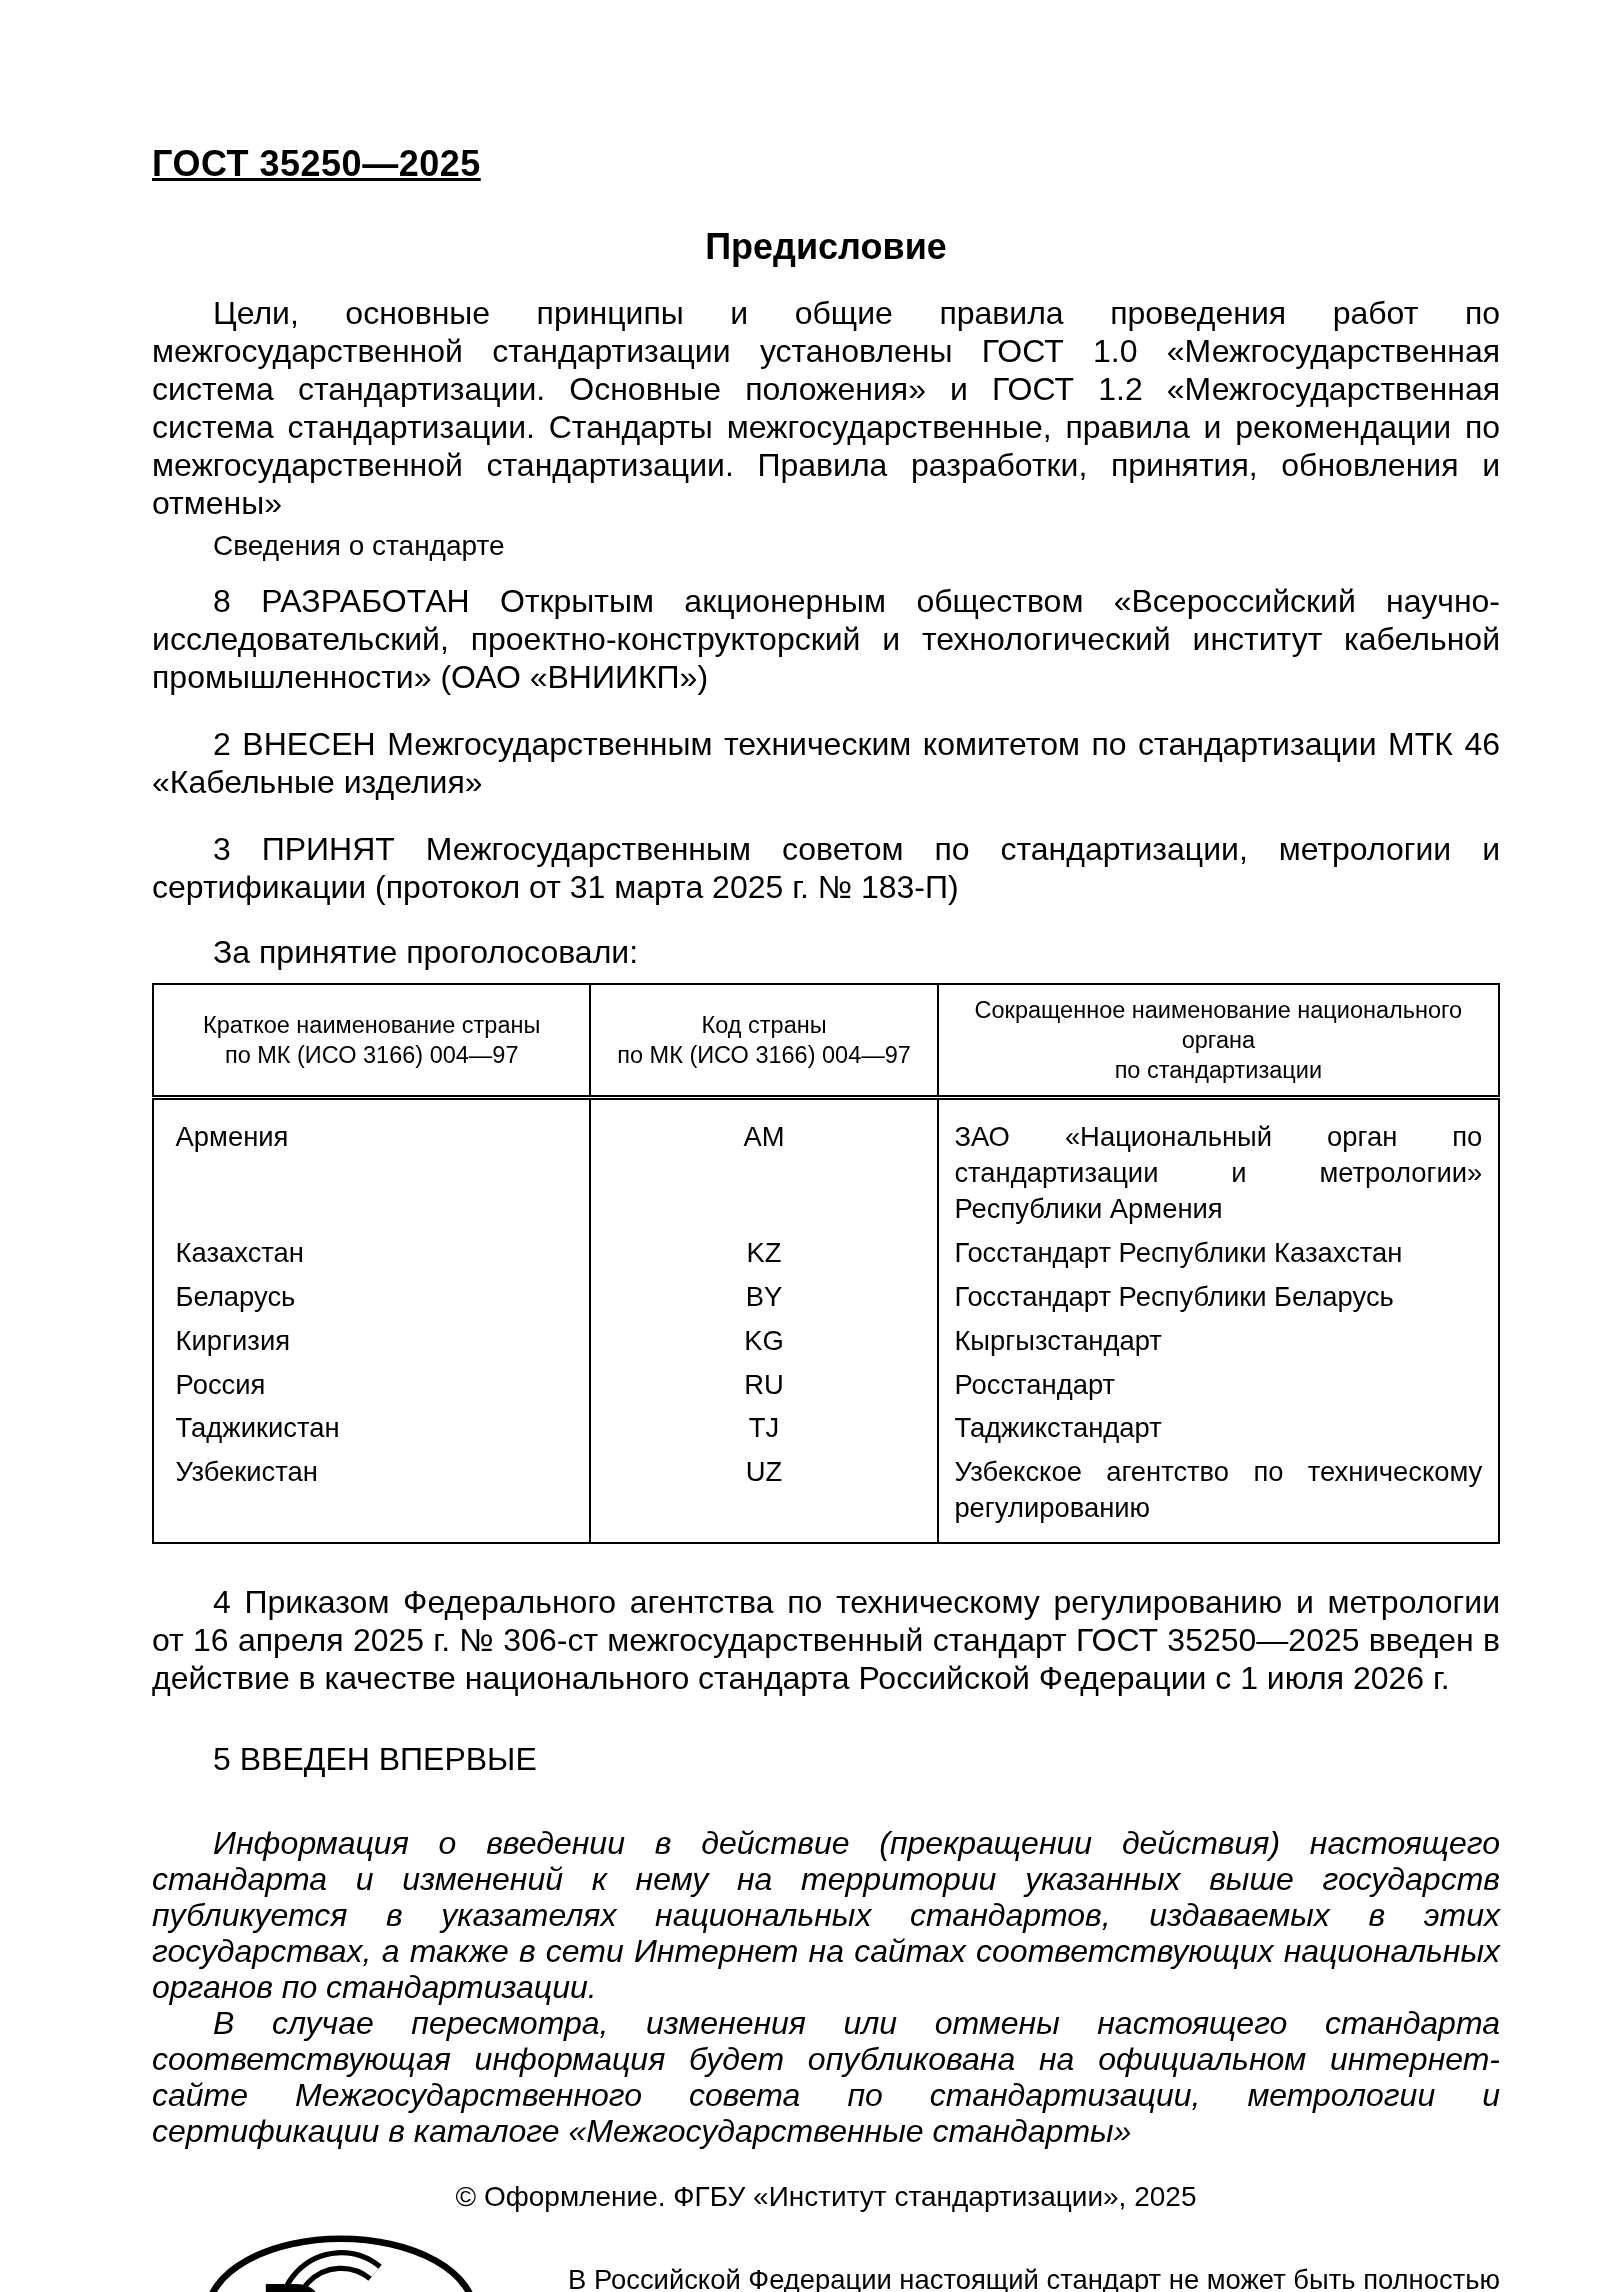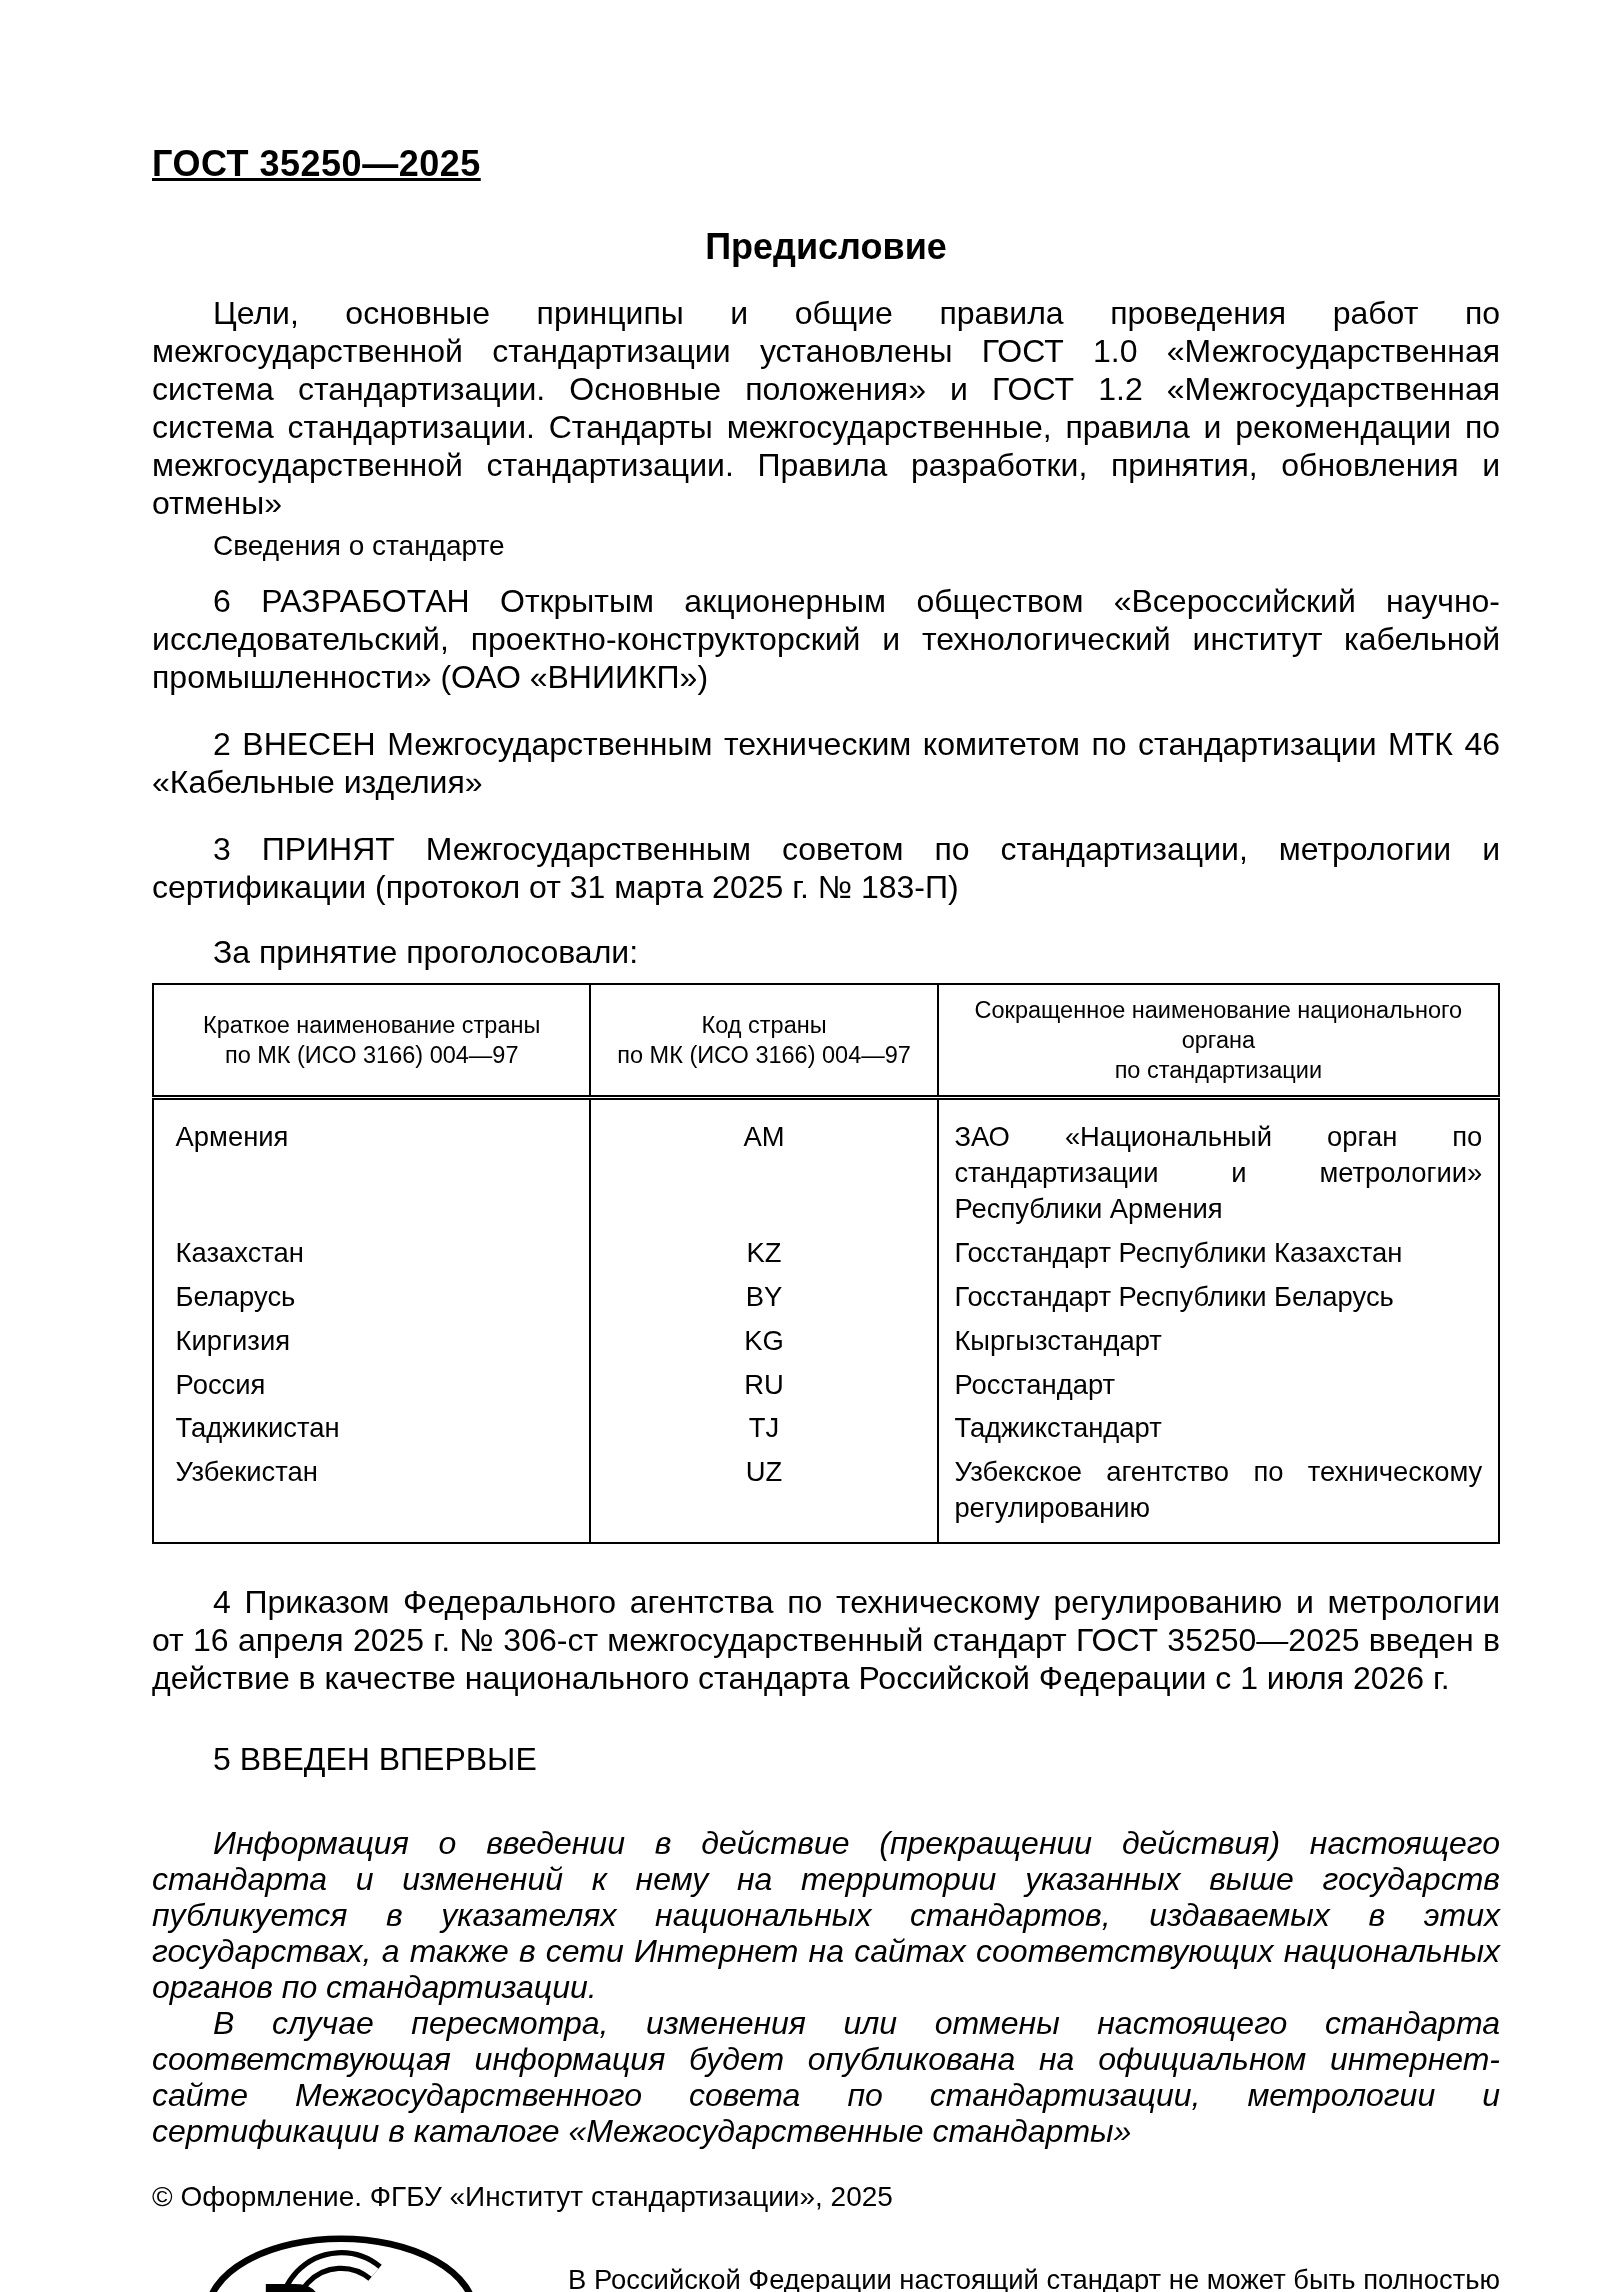--- a/index.html
+++ b/index.html
@@ -89,21 +89,21 @@
   .order-para { margin-top: 39px; }
   .first-intro { margin-top: 43px; }
 
   .notes-block { margin-top: 47px; font-style: italic; }
   .notes-block .para { line-height: 36px; }
 
   .copyright-line {
     margin-top: 29px;
     font-size: 28px;
     line-height: 38px;
-    text-align: left;
+    text-align: center;
   }
   .footer-row {
     margin-top: 17.6px;
     display: flex;
     align-items: flex-start;
   }
   .logo-wrap {
     flex: none;
     margin-left: 47px;
     width: 284px;
@@ -123,21 +123,21 @@
 <div class="sheet">
 
   <div class="doc-number">ГОСТ 35250—2025</div>
 
   <div class="page-title">Предисловие</div>
 
   <p class="para intro">Цели, основные принципы и общие правила проведения работ по межгосударственной стандартизации установлены ГОСТ 1.0 «Межгосударственная система стандартизации. Основные положения» и ГОСТ 1.2 «Межгосударственная система стандартизации. Стандарты межгосударственные, правила и рекомендации по межгосударственной стандартизации. Правила разработки, принятия, обновления и отмены»</p>
 
   <div class="section-heading">Сведения о стандарте</div>
 
-  <p class="para item item-first">6  РАЗРАБОТАН Открытым акционерным обществом «Всероссийский научно-исследовательский, проектно-конструкторский и технологический институт кабельной промышленности» (ОАО «ВНИИКП»)</p>
+  <p class="para item item-first">8  РАЗРАБОТАН Открытым акционерным обществом «Всероссийский научно-исследовательский, проектно-конструкторский и технологический институт кабельной промышленности» (ОАО «ВНИИКП»)</p>
   <p class="para item">2  ВНЕСЕН Межгосударственным техническим комитетом по стандартизации МТК 46 «Кабельные изделия»</p>
   <p class="para item">3  ПРИНЯТ Межгосударственным советом по стандартизации, метрологии и сертификации (протокол от 31 марта 2025 г. № 183-П)</p>
 
   <p class="para vote-lead">За принятие проголосовали:</p>
 
   <table class="vote-table">
     <colgroup>
         <col class="c1">
         <col class="c2">
         <col class="c3">

